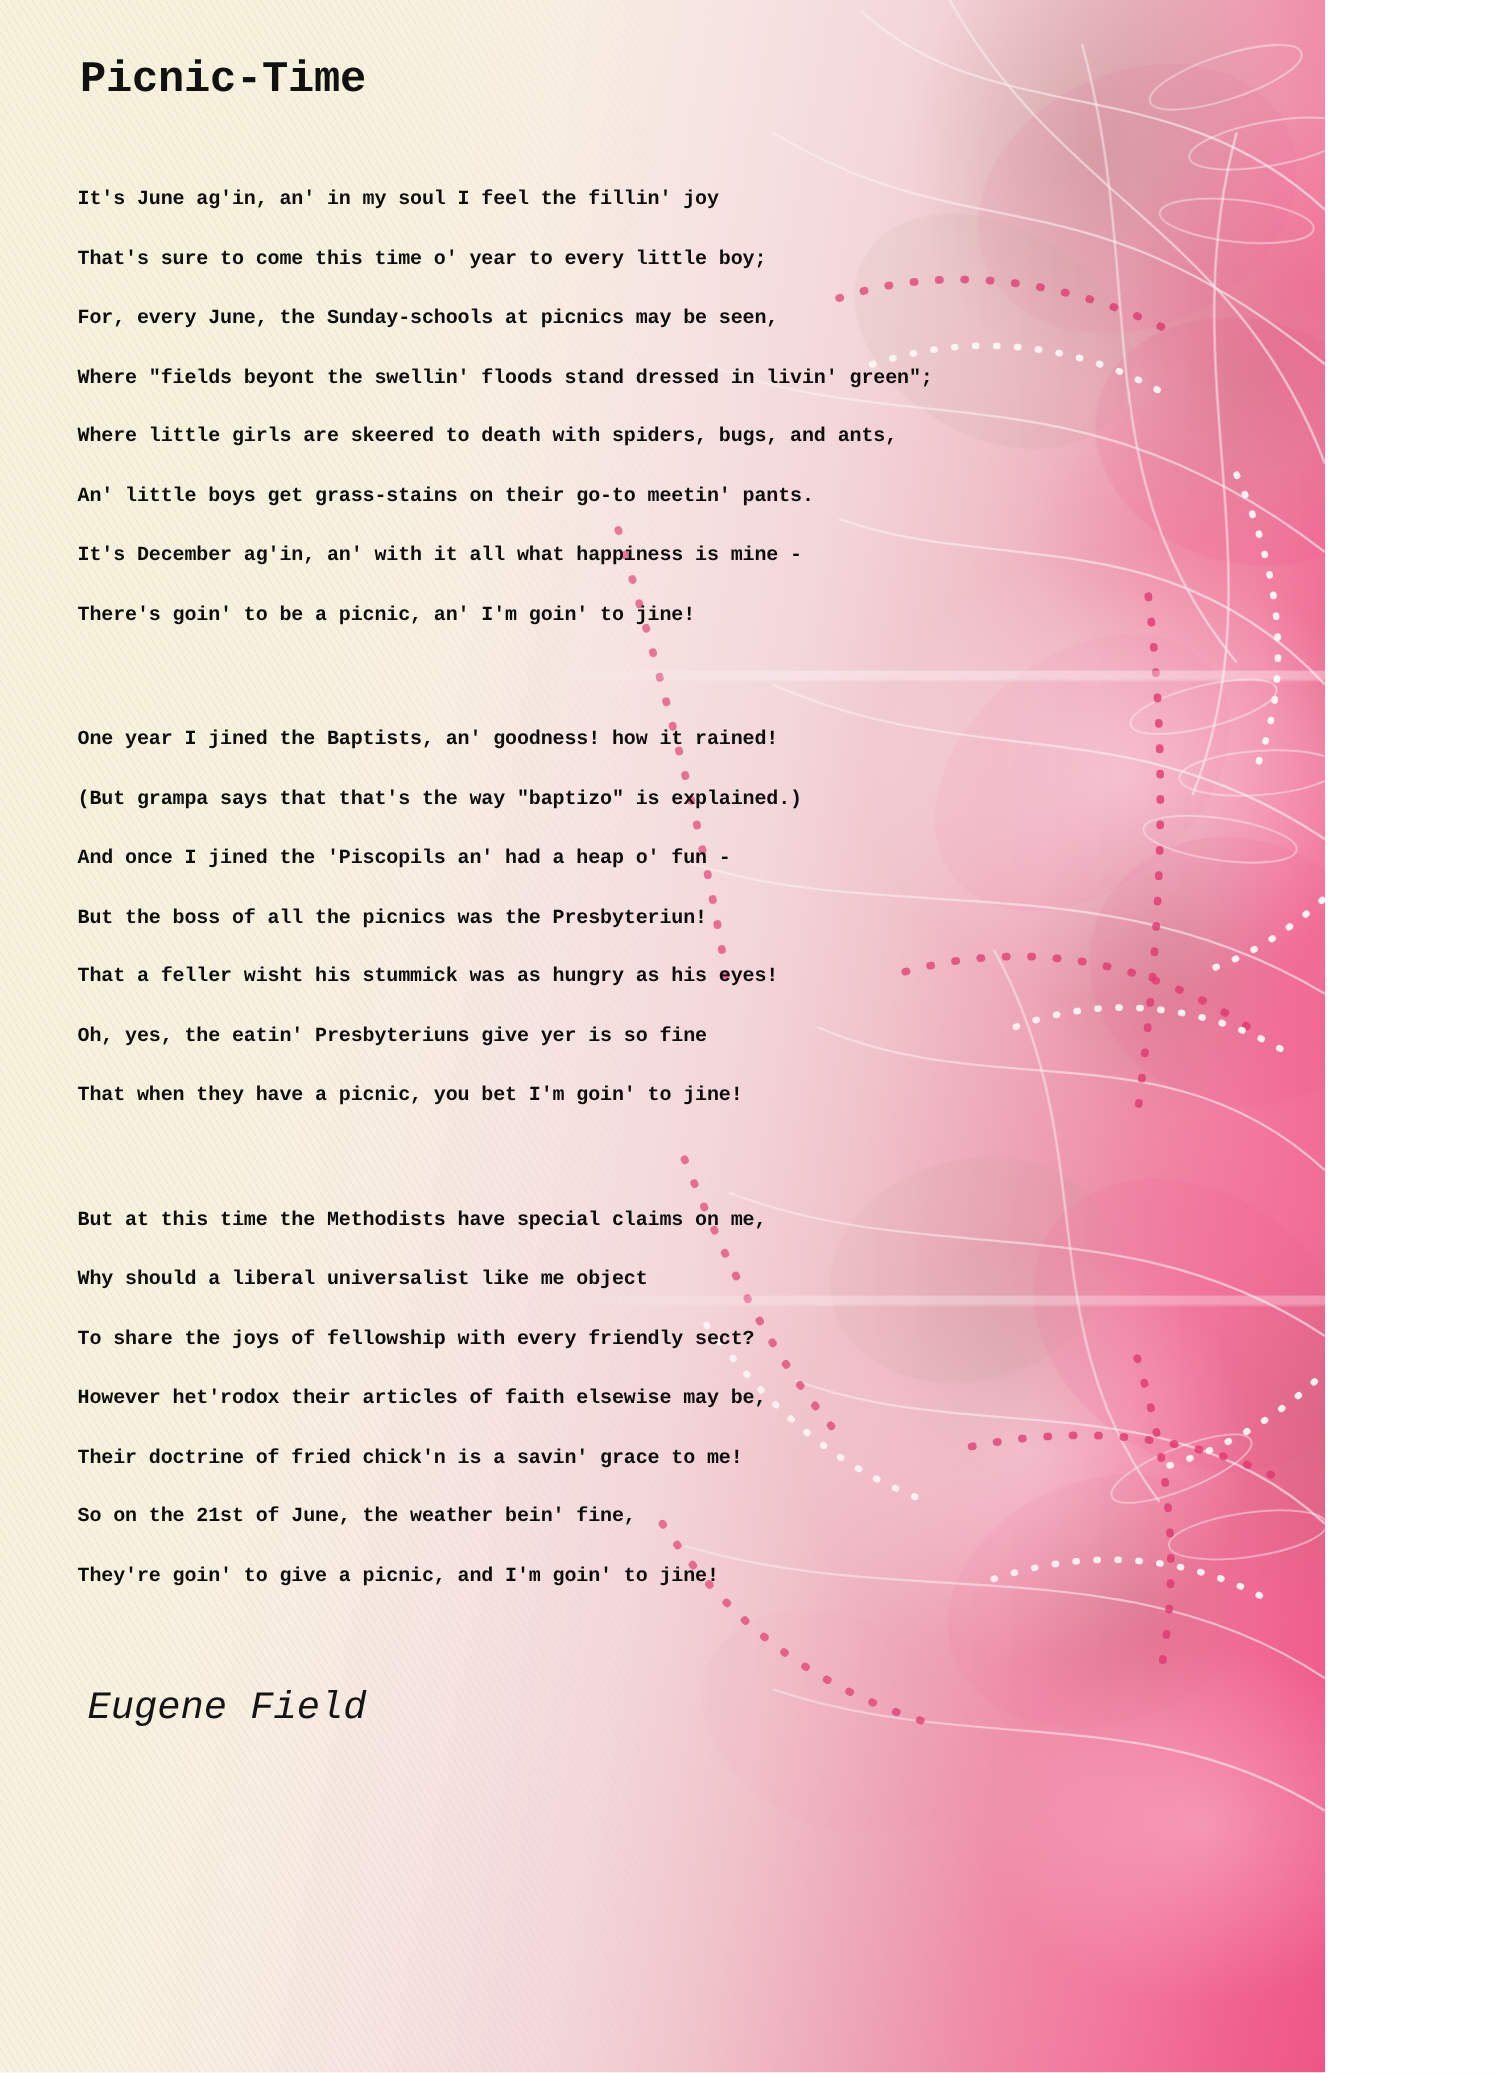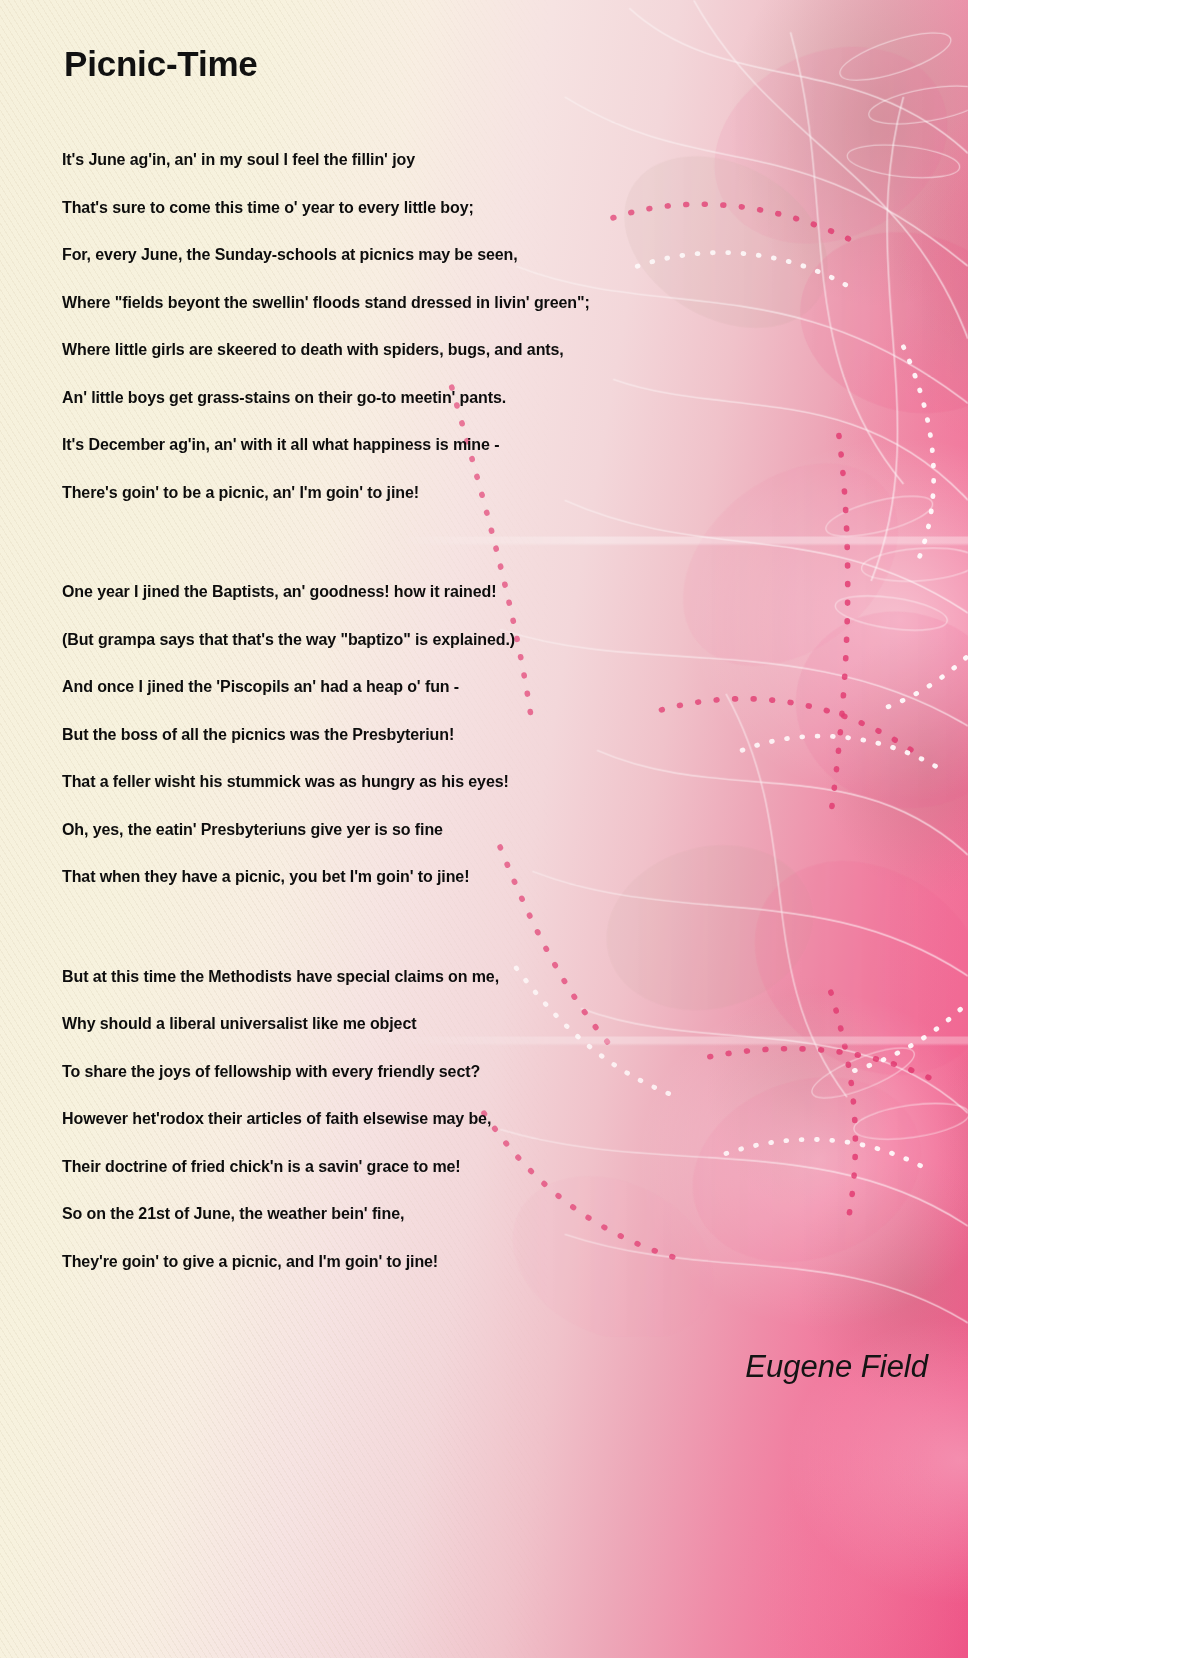--- a/index.html
+++ b/index.html
@@ -3,25 +3,25 @@
 <meta charset="utf-8">
 <title>Picnic-Time</title>
 <style>
   html, body {
     margin: 0;
     padding: 0;
     background: #ffffff;
   }
   .page {
     position: relative;
-    width: 968px;
+    width: 1060px;
     height: 1658px;
     overflow: hidden;
     background: #f7f2de;
-    font-family: Liberation Sans, sans-serif;
+    font-family: Liberation Mono, monospace;
   }
 
   
   .bg-layer {
     position: absolute;
     inset: 0;
     pointer-events: none;
   }
 
   
@@ -124,21 +124,20 @@
     white-space: pre;
     letter-spacing: -0.1px;
   }
   .poet-name {
     font-size: 31px;
     font-style: italic;
     font-weight: normal;
     color: #141414;
     margin-top: 64px;
     margin-left: 8px;
-    text-align: right;
   }
 </style>
 </head>
 <body>
 
 <div class="page">
 
   <div class="bg-layer bg-base"></div>
   <div class="bg-layer bg-taupe"></div>
   <div class="bg-layer bg-petals"></div>

